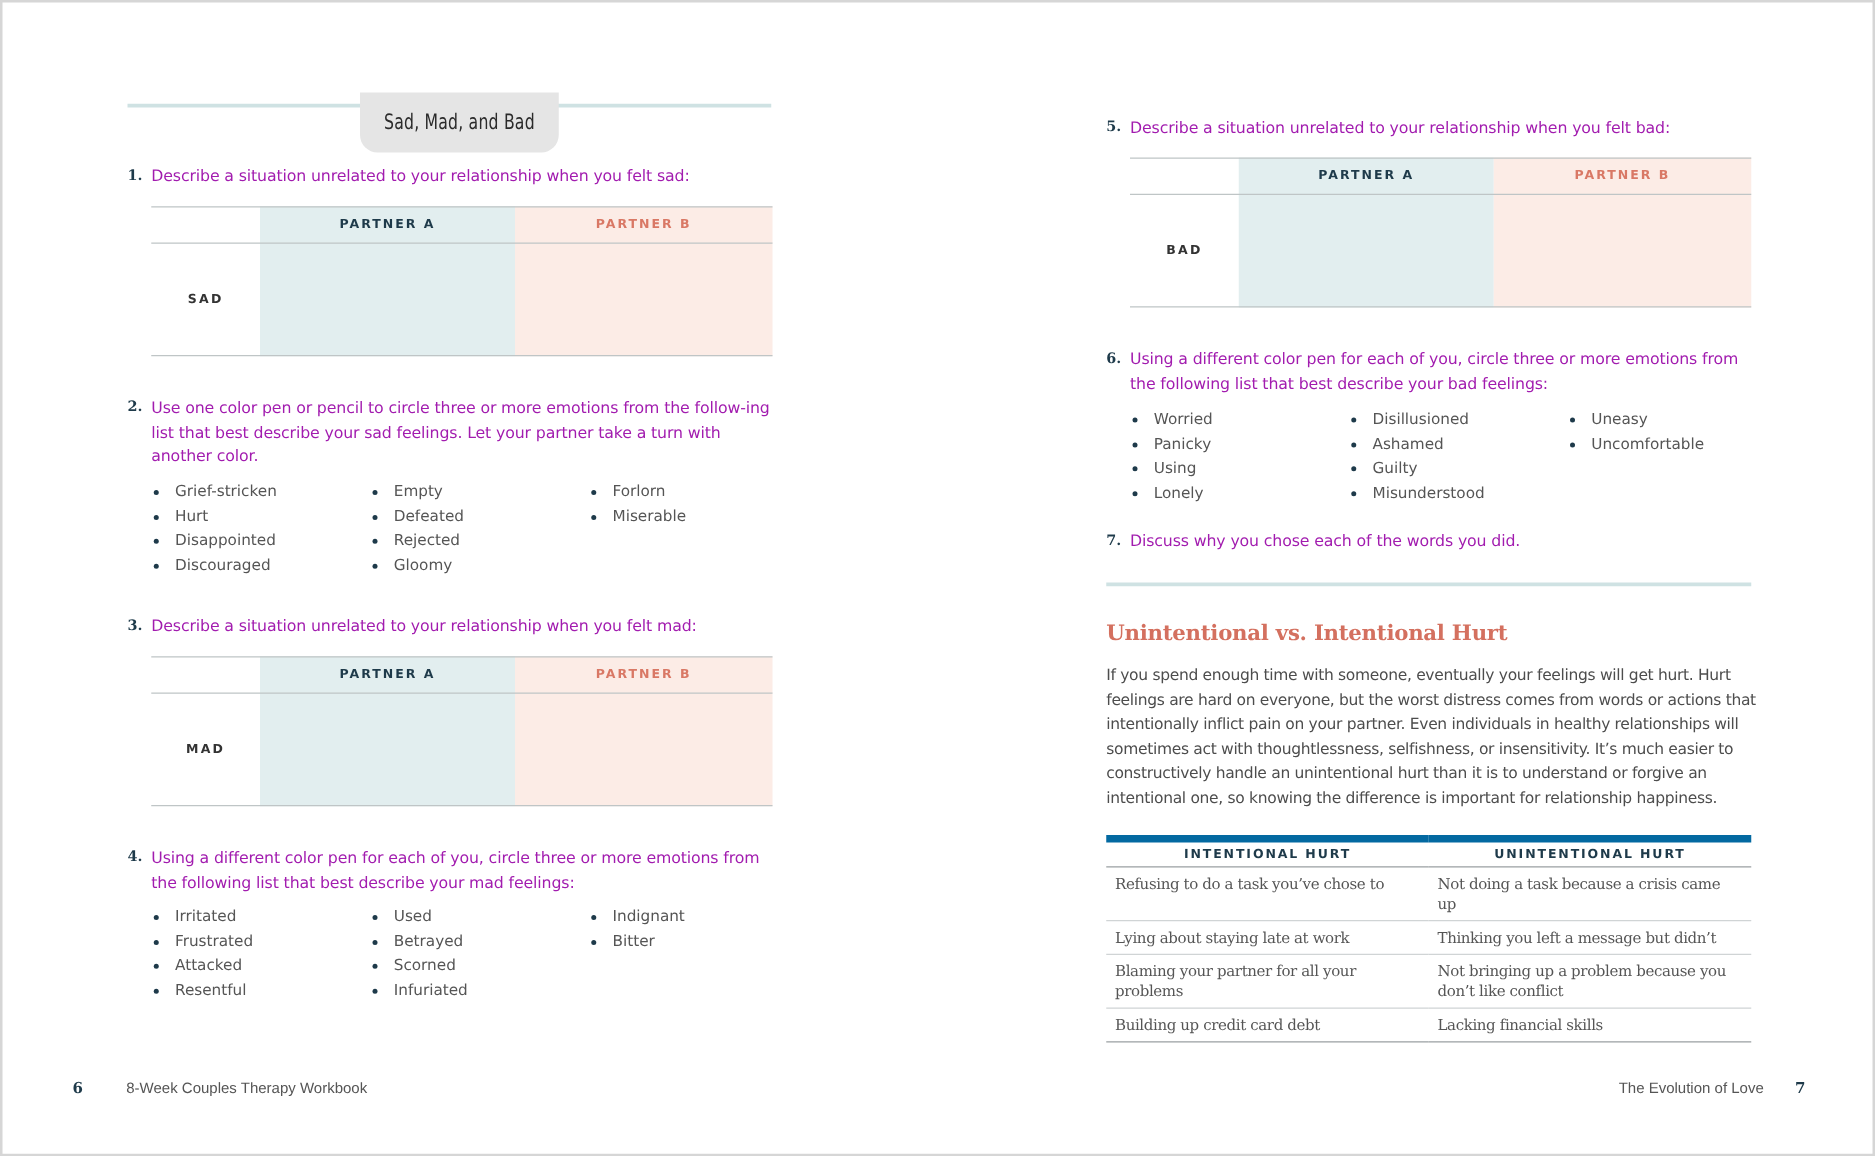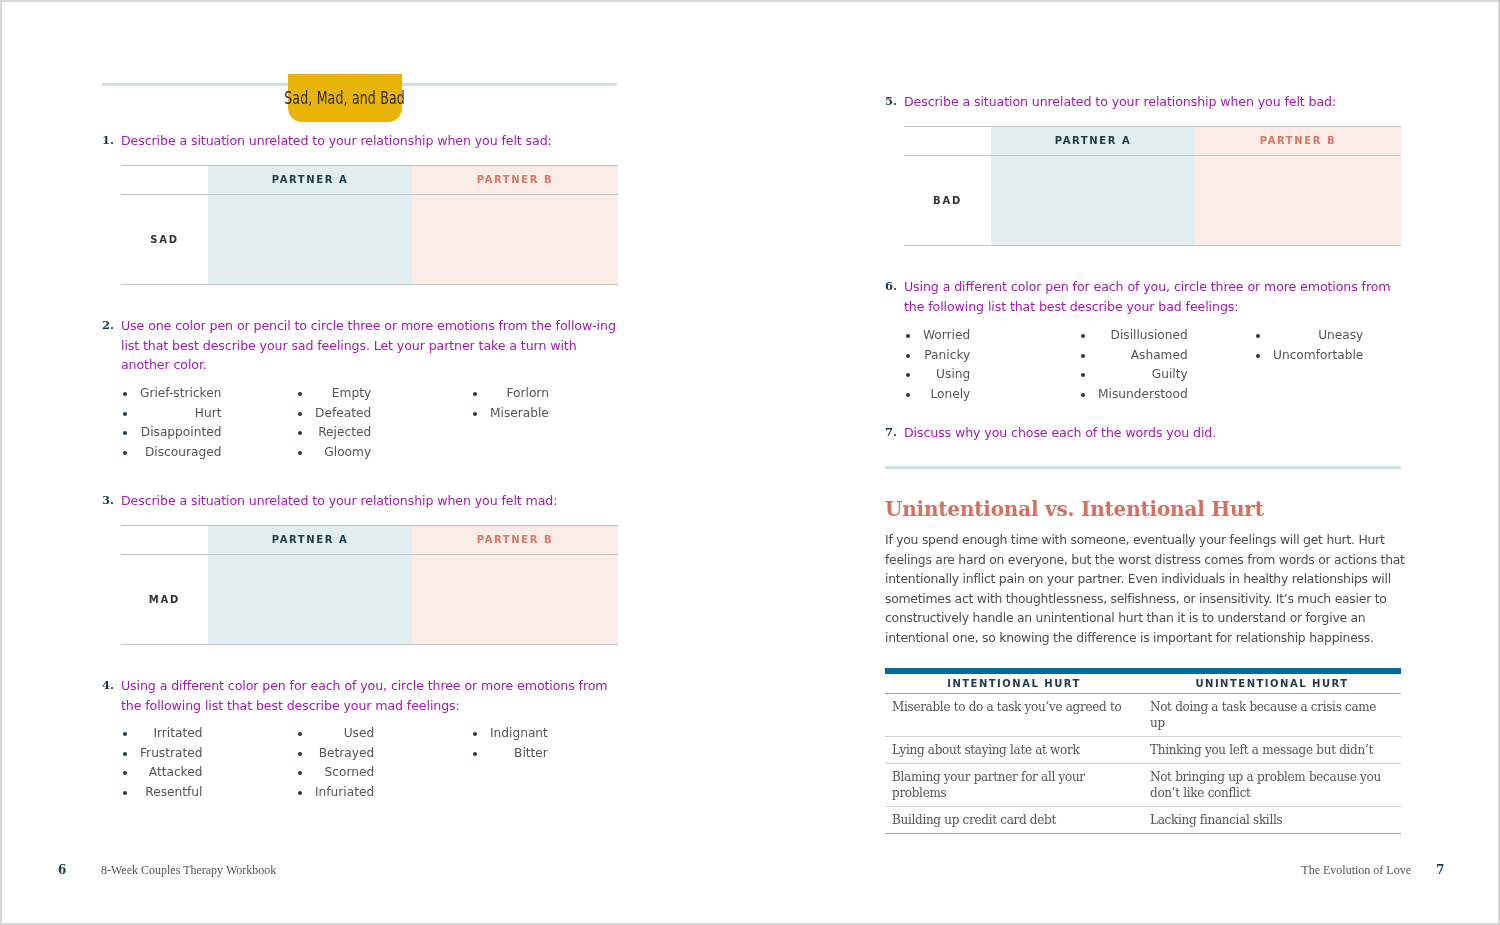--- a/index.html
+++ b/index.html
@@ -3,42 +3,42 @@
   <meta charset="utf-8">
   <style>
     * { box-sizing: border-box; margin: 0; padding: 0; }
     html, body { width: 1500px; height: 925px; background: #fff; overflow: hidden; }
     body { position: relative; font-family: "Liberation Sans", sans-serif; color: #555; border: 2px solid #d6d6d6; }
     .q { position: absolute; font-size: 13.5px; color: #4a4a4a; line-height: 19.5px; }
     .q .num { position: absolute; left: -19px; font-family: "DejaVu Serif", serif; font-weight: bold; font-size: 11.5px; color: #1e3a4a; }
     .q-text { font-family: "DejaVu Sans", sans-serif; font-size: 12.6px; letter-spacing: -0.1px; color: #a21caf; }
 
     .banner-line { position: absolute; height: 3px; background: #cfe2e3; }
-    .banner-tab { position: absolute; left: 286px; top: 72px; width: 114px; height: 48px; background: #eab308; border-radius: 0 0 14px 14px; display: flex; align-items: center; justify-content: center; }
+    .banner-tab { position: absolute; left: 286px; top: 72px; width: 159px; height: 48px; background: #e5e5e5; border-radius: 0 0 14px 14px; display: flex; align-items: center; justify-content: center; }
     .banner-tab span { font-family: "DejaVu Sans Condensed", "DejaVu Sans", sans-serif; font-size: 17px; color: #2b2b2b; transform: scaleX(0.82); letter-spacing: 0.2px; display: inline-block; white-space: nowrap; }
 
     .ptable { position: absolute; width: 497px; height: 120px; }
     .ptable .hline { position: absolute; left: 0; right: 0; height: 1px; background: #bfc5c6; }
     .ptable .colA { position: absolute; left: 87px; width: 204px; top: 0; bottom: 0; background: #e2eeef; }
     .ptable .colB { position: absolute; left: 291px; right: 0; top: 0; bottom: 0; background: #fcece6; }
     .ptable .hA, .ptable .hB { position: absolute; top: 0; height: 29px; display: flex; align-items: center; justify-content: center; font-family: "DejaVu Sans", sans-serif; font-weight: bold; font-size: 10px; letter-spacing: 1.6px; }
     .ptable .hA { left: 87px; width: 204px; color: #1e3a4a; }
     .ptable .hB { left: 291px; right: 0; color: #d97865; }
     .ptable .rowlabel { position: absolute; left: 0; width: 87px; top: 29px; bottom: 0; display: flex; align-items: center; justify-content: center; font-family: "DejaVu Sans", sans-serif; font-size: 10px; letter-spacing: 1.8px; color: #333; font-weight: bold; }
 
     .elist { position: absolute; font-family: "DejaVu Sans", sans-serif; font-size: 12.2px; color: #555; }
-    .ecol { position: absolute; top: 0; text-align: right; }
+    .ecol { position: absolute; top: 0; }
     .eitem { height: 19.5px; line-height: 19.5px; position: relative; padding-left: 19px; white-space: nowrap; }
     .eitem::before { content: ""; position: absolute; left: 2px; top: 8px; width: 4px; height: 4px; border-radius: 50%; background: #1e3a4a; }
 
     .footer-num { position: absolute; font-family: "DejaVu Serif", serif; font-weight: bold; font-size: 12px; color: #1e3a4a; }
-    .footer-title { position: absolute; font-family: Liberation Serif, serif; font-size: 12px; color: #555; font-weight: 300; }
+    .footer-title { position: absolute; font-family: Liberation Sans, sans-serif; font-size: 12px; color: #555; font-weight: 300; }
 
     .section-rule { position: absolute; left: 883px; width: 516px; height: 3px; background: #cfe2e3; }
-    .section-title { position: absolute; left: 883px; top: 495px; font-family: "DejaVu Serif", serif; font-weight: bold; font-size: 20px; color: #d4705f; letter-spacing: -0.2px; }
+    .section-title { position: absolute; left: 883px; top: 495px; font-family: "DejaVu Serif", serif; font-weight: bold; font-size: 17px; color: #d4705f; letter-spacing: -0.2px; }
     .body-para { position: absolute; left: 883px; top: 528px; width: 520px; font-family: "DejaVu Sans", sans-serif; font-size: 12.4px; line-height: 19.5px; color: #4d4d4d; letter-spacing: -0.25px; }
 
     .htable { position: absolute; left: 883px; top: 666px; width: 516px; border-collapse: collapse; }
     .htable th { font-family: "DejaVu Sans", sans-serif; font-weight: bold; font-size: 10px; letter-spacing: 1.5px; color: #1e3a4a; height: 22px; border-top: 6px solid #0369a1; border-bottom: 1px solid #9aa0a2; text-align: center; }
     .htable td { font-family: "DejaVu Serif", serif; font-size: 12px; color: #555; padding: 5px 7px; border-bottom: 1px solid #d0d4d5; vertical-align: top; line-height: 16px; letter-spacing: -0.3px; }
     .htable tr:last-child td { border-bottom: 1px solid #9aa0a2; }
     .htable td:first-child { width: 258px; }
   </style>
 </head>
 <body>
@@ -186,21 +186,21 @@
 
   <table class="htable">
     <thead>
       <tr>
         <th>INTENTIONAL HURT</th>
         <th>UNINTENTIONAL HURT</th>
       </tr>
     </thead>
     <tbody>
       <tr>
-        <td>Miserable to do a task you’ve agreed to</td>
+        <td>Refusing to do a task you’ve chose to</td>
         <td>Not doing a task because a crisis came up</td>
       </tr>
       <tr>
         <td>Lying about staying late at work</td>
         <td>Thinking you left a message but didn’t</td>
       </tr>
       <tr>
         <td>Blaming your partner for all your problems</td>
         <td>Not bringing up a problem because you don’t like conflict</td>
       </tr>

